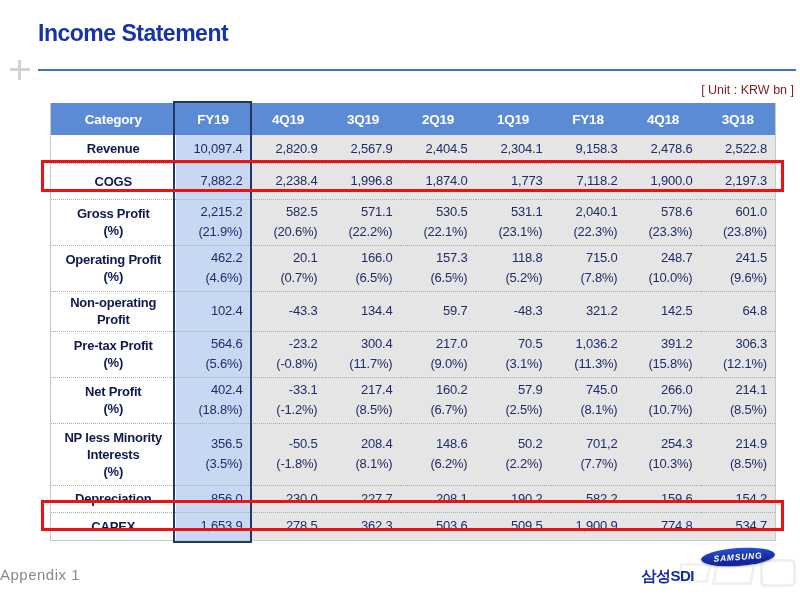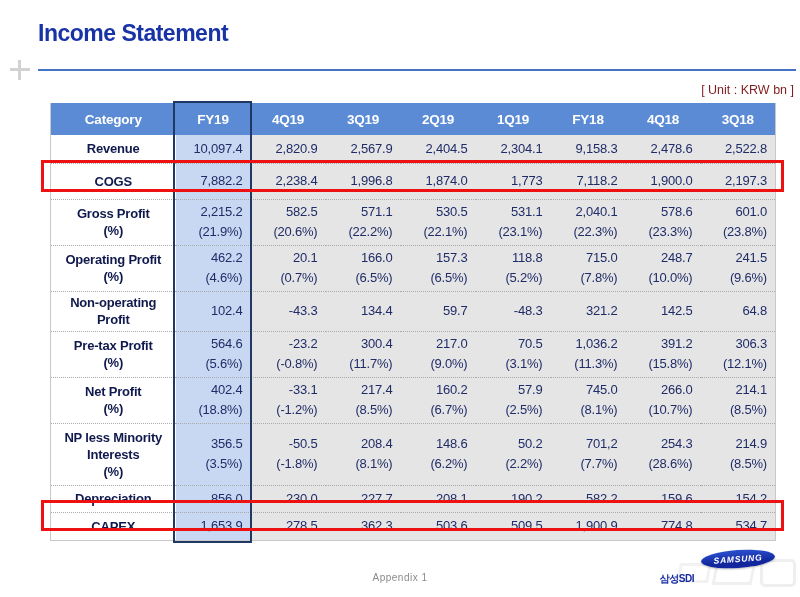--- a/index.html
+++ b/index.html
@@ -61,29 +61,29 @@
   }
   
   .hlbox{
     position:absolute;left:-9px;width:calc(100% + 18px);
     border:3px solid var(--highlight-box,#EE1111);box-sizing:border-box;
     pointer-events:none;
   }
 
   
   .appendix{
-    position:absolute;left:0;right:0;bottom:14px;text-align:center;
-    font-size:10px;color:#8a8a8a;letter-spacing:0.5px;
+    position:absolute;left:0;right:0;bottom:14px;
+    font-size:15px;color:#8a8a8a;letter-spacing:0.5px;
   }
   .brand{
     position:absolute;right:25px;bottom:11px;
     display:flex;align-items:center;gap:7px;
   }
   .brand-text{
-    font-size:10px;font-weight:bold;color:var(--brand-blue,#1428A0);
+    font-size:15px;font-weight:bold;color:var(--brand-blue,#1428A0);
     letter-spacing:-0.5px;
     margin-top:40px;
   }
   .samsung-logo{
     width:74px;height:18px;border-radius:50%;
     background:linear-gradient(180deg,#2b50d0 0%,#12279d 70%);
     color:#fff;font-size:8.5px;font-weight:bold;font-style:italic;
     letter-spacing:0.8px;display:flex;align-items:center;justify-content:center;
     transform:rotate(-4deg);box-shadow:0 1px 2px rgba(0,0,0,0.25);
   }
@@ -394,21 +394,21 @@
             <td class="num">
               <div class="val">50.2</div>
               <div class="val">(2.2%)</div>
             </td>
             <td class="num">
               <div class="val">701,2</div>
               <div class="val">(7.7%)</div>
             </td>
             <td class="num">
               <div class="val">254.3</div>
-              <div class="val">(28.6%)</div>
+              <div class="val">(10.3%)</div>
             </td>
             <td class="num">
               <div class="val">214.9</div>
               <div class="val">(8.5%)</div>
             </td>
           </tr>
           <tr class="hl" style="height: 27px; margin-left: 39px;">
             <td class="cat">
               <div>Depreciation</div>
             </td>

